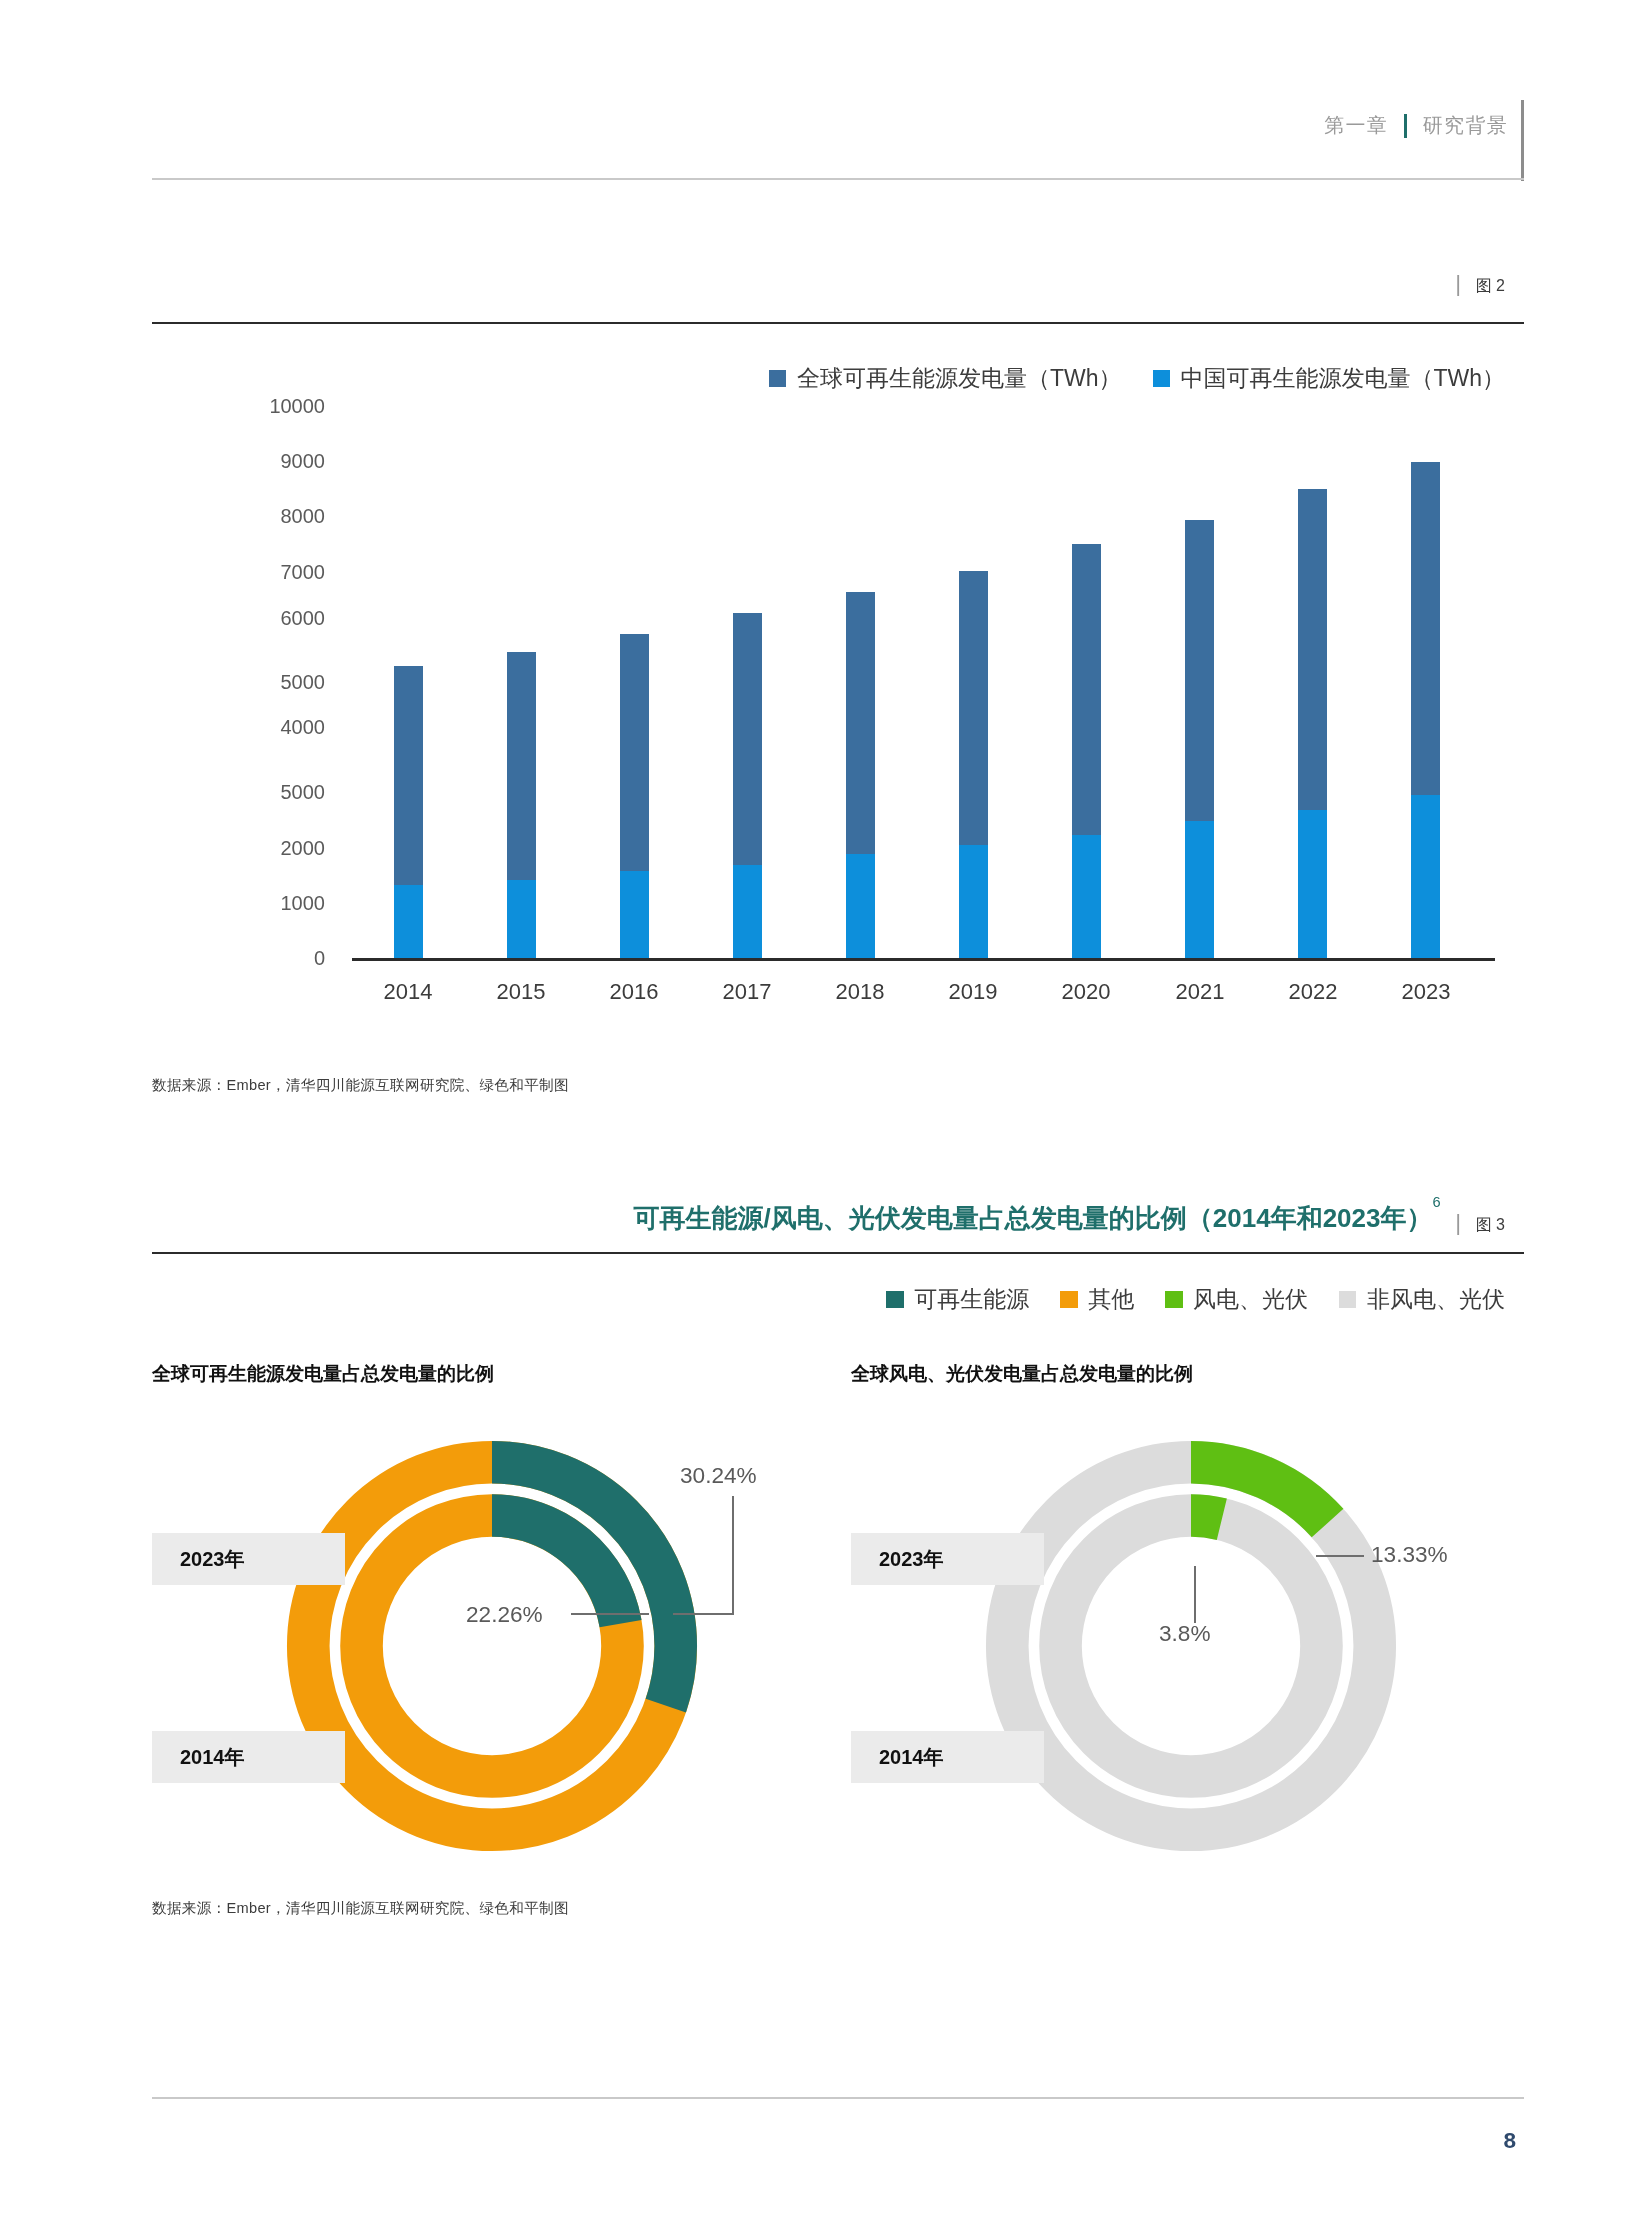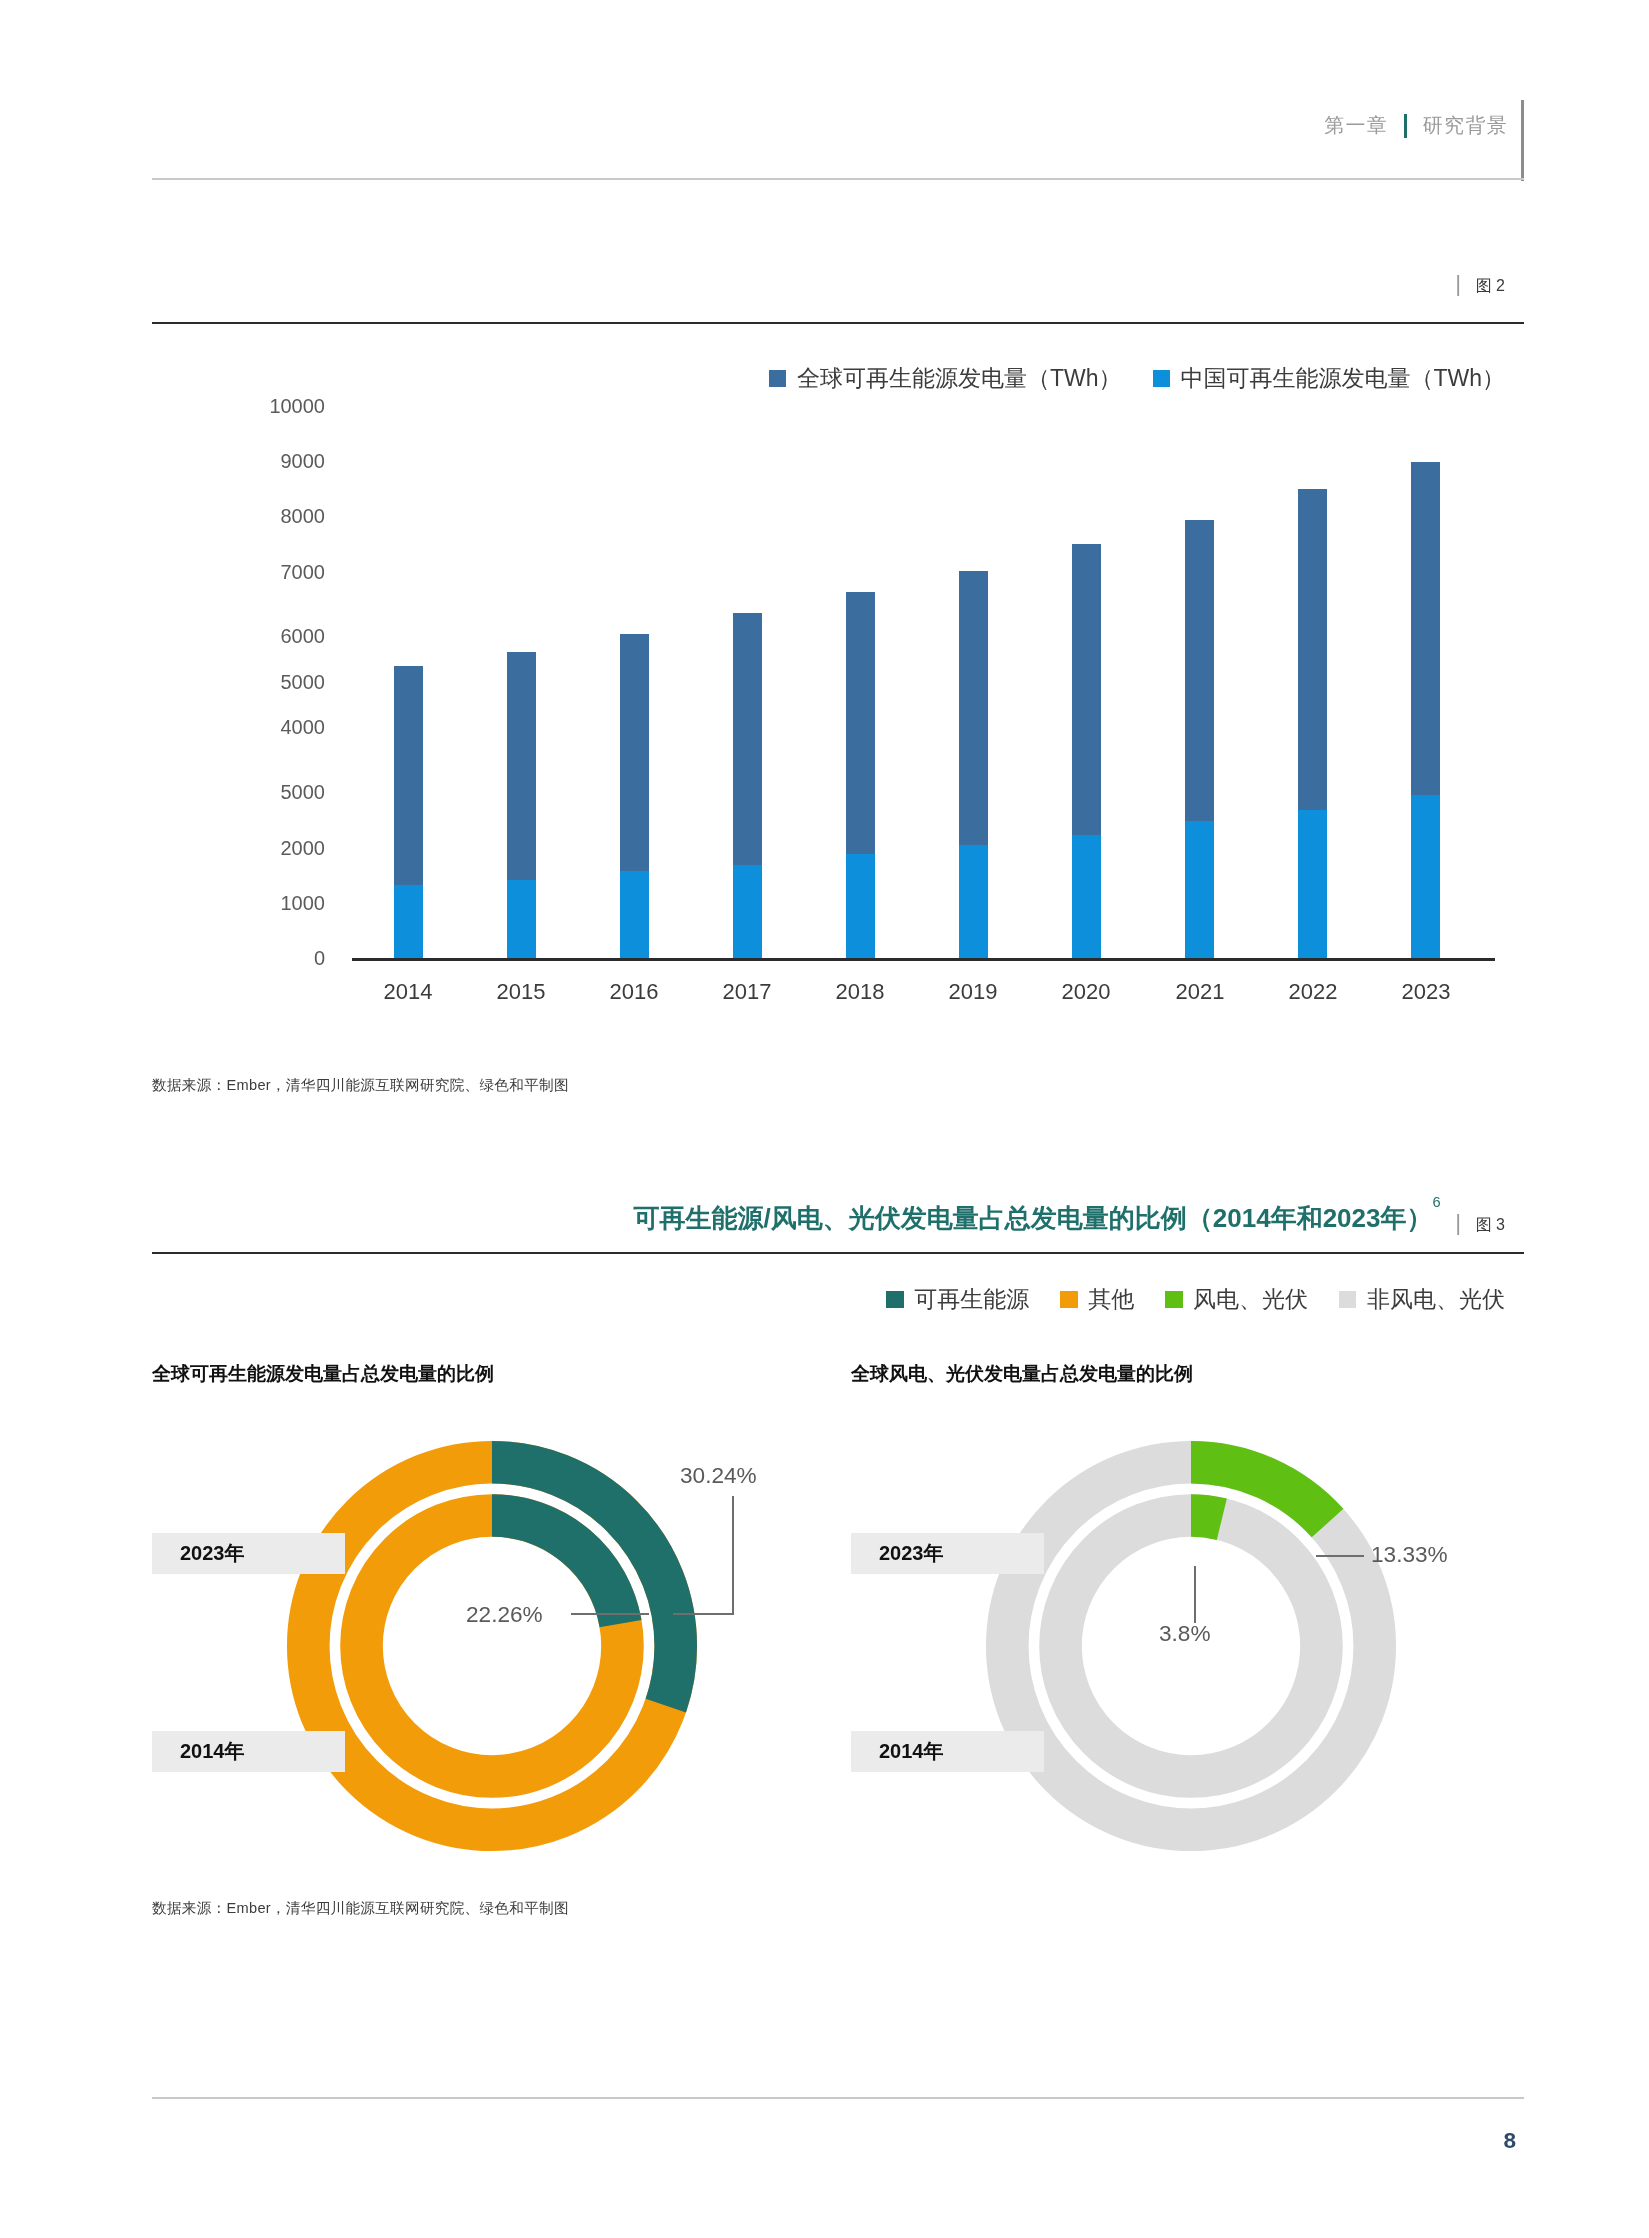--- a/index.html
+++ b/index.html
@@ -86,21 +86,21 @@
   }
 
   
   .donut-block { position:absolute; }
   .donut-subtitle {
     position:absolute; font-size:19px; font-weight:bold; color:#111111;
     white-space:nowrap;
   }
   .donut-wrap { position:absolute; }
   .ring-tag {
-    position:absolute; background:#ebebeb; height:41px;
+    position:absolute; background:#ebebeb; height:52px;
     display:flex; align-items:center; padding-left:28px;
     font-size:20px; font-weight:bold; color:#111111;
   }
   .pct-label {
     position:absolute; font-size:22.6px; color:#5a5a5a; white-space:nowrap;
   }
   .leader { position:absolute; background:#6e6e6e; }
 
   
   .footer-rule {
@@ -141,21 +141,21 @@
 </div>
 
 <div id="bar-chart">
   <div class="y-axis-labels" id="y-axis-labels">
       <div class="y-tick" style="top: 552px;">0</div>
       <div class="y-tick" style="top: 497px;">1000</div>
       <div class="y-tick" style="top: 442px;">2000</div>
       <div class="y-tick" style="top: 386px;">5000</div>
       <div class="y-tick" style="top: 321px;">4000</div>
       <div class="y-tick" style="top: 276px;">5000</div>
-      <div class="y-tick" style="top: 230px;">6000</div>
+      <div class="y-tick" style="top: 212px;">6000</div>
       <div class="y-tick" style="top: 166px;">7000</div>
       <div class="y-tick" style="top: 110px;">8000</div>
       <div class="y-tick" style="top: 55px;">9000</div>
       <div class="y-tick" style="top: 0px;">10000</div>
     </div>
   <div class="plot" id="bar-plot">
       <div class="bar-col" style="left: 42px; height: 552px;">
         <div class="seg-global" style="background: rgb(59, 110, 158); height: 219px;"></div>
         <div class="seg-china" style="background: rgb(13, 143, 219); height: 73px;"></div>
       </div>

